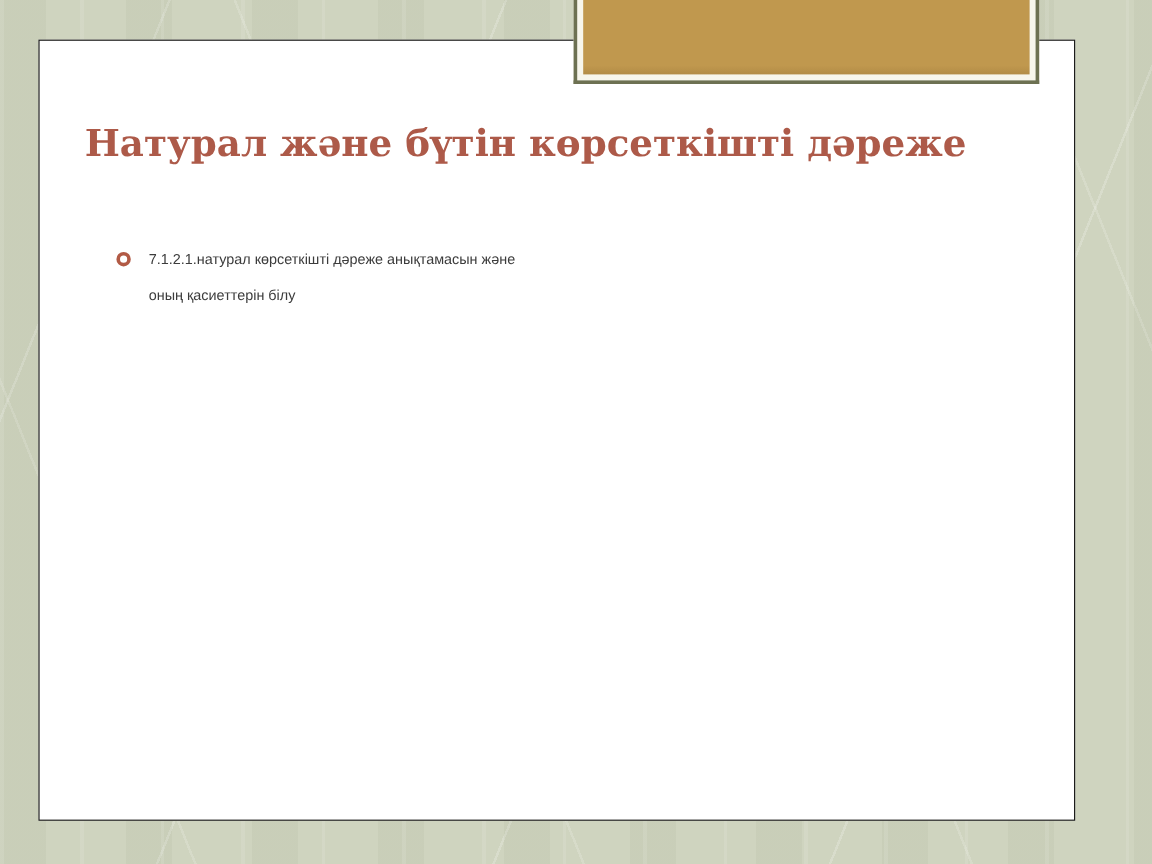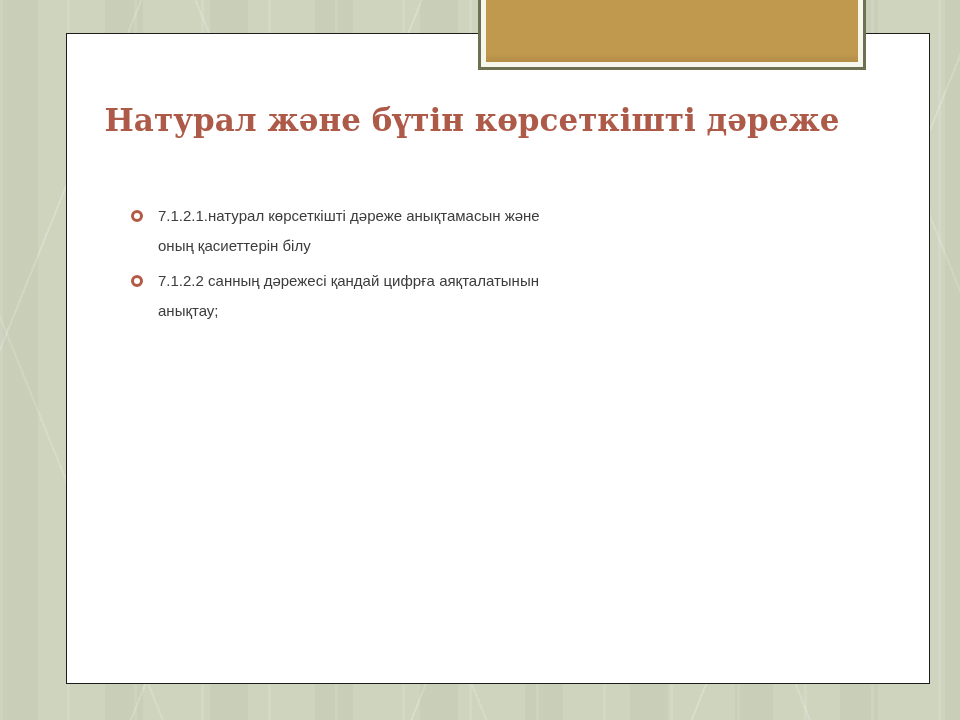--- a/index.html
+++ b/index.html
@@ -8,21 +8,21 @@
     position: relative; overflow: hidden;
     font-family: "Liberation Sans", sans-serif;
     background-color: var(--background, #cfd4bf);
     background-image:
       repeating-linear-gradient(90deg, rgba(255,255,255,0.10) 0px, rgba(255,255,255,0.10) 3px, rgba(255,255,255,0) 3px, rgba(255,255,255,0) 67px),
       repeating-linear-gradient(90deg, rgba(107,117,84,0.06) 0px, rgba(107,117,84,0.06) 38px, rgba(0,0,0,0) 38px, rgba(0,0,0,0) 105px),
       repeating-linear-gradient(112deg, rgba(0,0,0,0) 0px, rgba(0,0,0,0) 130px, rgba(255,255,255,0.20) 130px, rgba(255,255,255,0.20) 132px, rgba(0,0,0,0) 132px, rgba(0,0,0,0) 260px),
       repeating-linear-gradient(68deg, rgba(0,0,0,0) 0px, rgba(0,0,0,0) 150px, rgba(255,255,255,0.16) 150px, rgba(255,255,255,0.16) 152px, rgba(0,0,0,0) 152px, rgba(0,0,0,0) 300px);
   }
   .slide-card {
-    position: absolute; left: 66px; top: 33px;
+    position: absolute; left: 32px; top: 33px;
     width: 864px; height: 651px;
     box-sizing: border-box;
     background: var(--card-bg, #ffffff);
     border: 1.5px solid var(--card-border, #1c1c1a);
   }
   .banner {
     position: absolute; left: 478px; top: 0;
     width: 388px; height: 70px;
     box-sizing: border-box;
     background: var(--banner-cream, #f7f6ec);
@@ -46,21 +46,21 @@
     color: var(--title-color, #ad5a49);
   }
   .bullet-list {
     position: absolute; left: 63px; top: 167px; width: 700px;
     margin: 0; padding: 0; list-style: none;
   }
   .bullet-item {
     position: relative;
     padding-left: 28px;
     margin: 0 0 5px 0;
-    font-size: 15px; line-height: 30px;
+    font-size: 12px; line-height: 30px;
     color: var(--text-color, #3c3c3c);
   }
   .bullet-marker {
     position: absolute; left: 1px; top: 9px;
     width: 6px; height: 6px;
     border: 3px solid var(--bullet-color, #b25a45);
     border-radius: 50%;
   }
   .bullet-text { white-space: pre-line; }
 </style>
@@ -69,25 +69,20 @@
 
 <div class="slide-card">
   <h1 class="slide-title">Натурал және бүтін көрсеткішті дәреже</h1>
   <ul class="bullet-list">
   <li class="bullet-item">
     <span class="bullet-marker"></span>
     <span class="bullet-text">7.1.2.1.натурал көрсеткішті дәреже анықтамасын және
 оның қасиеттерін білу</span>
   </li>
 
-  <li class="bullet-item">
-    <span class="bullet-marker"></span>
-    <span class="bullet-text">7.1.2.2 санның дәрежесі қандай цифрға аяқталатынын
-анықтау;</span>
-  </li>
 
 
 </ul>
 </div>
 
 <div class="banner">
   <div class="banner-fill"></div>
 </div>
 
 </body></html>

